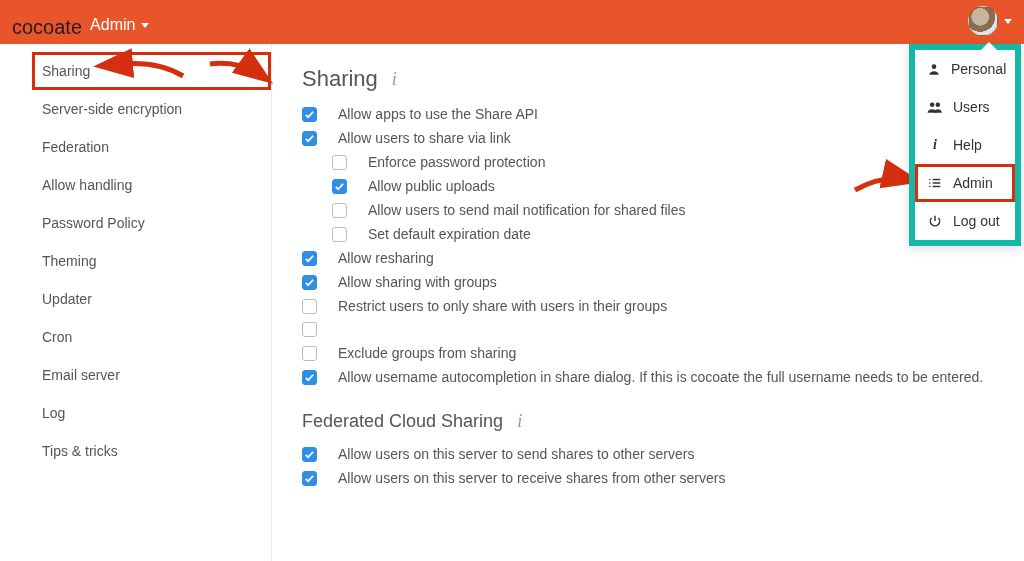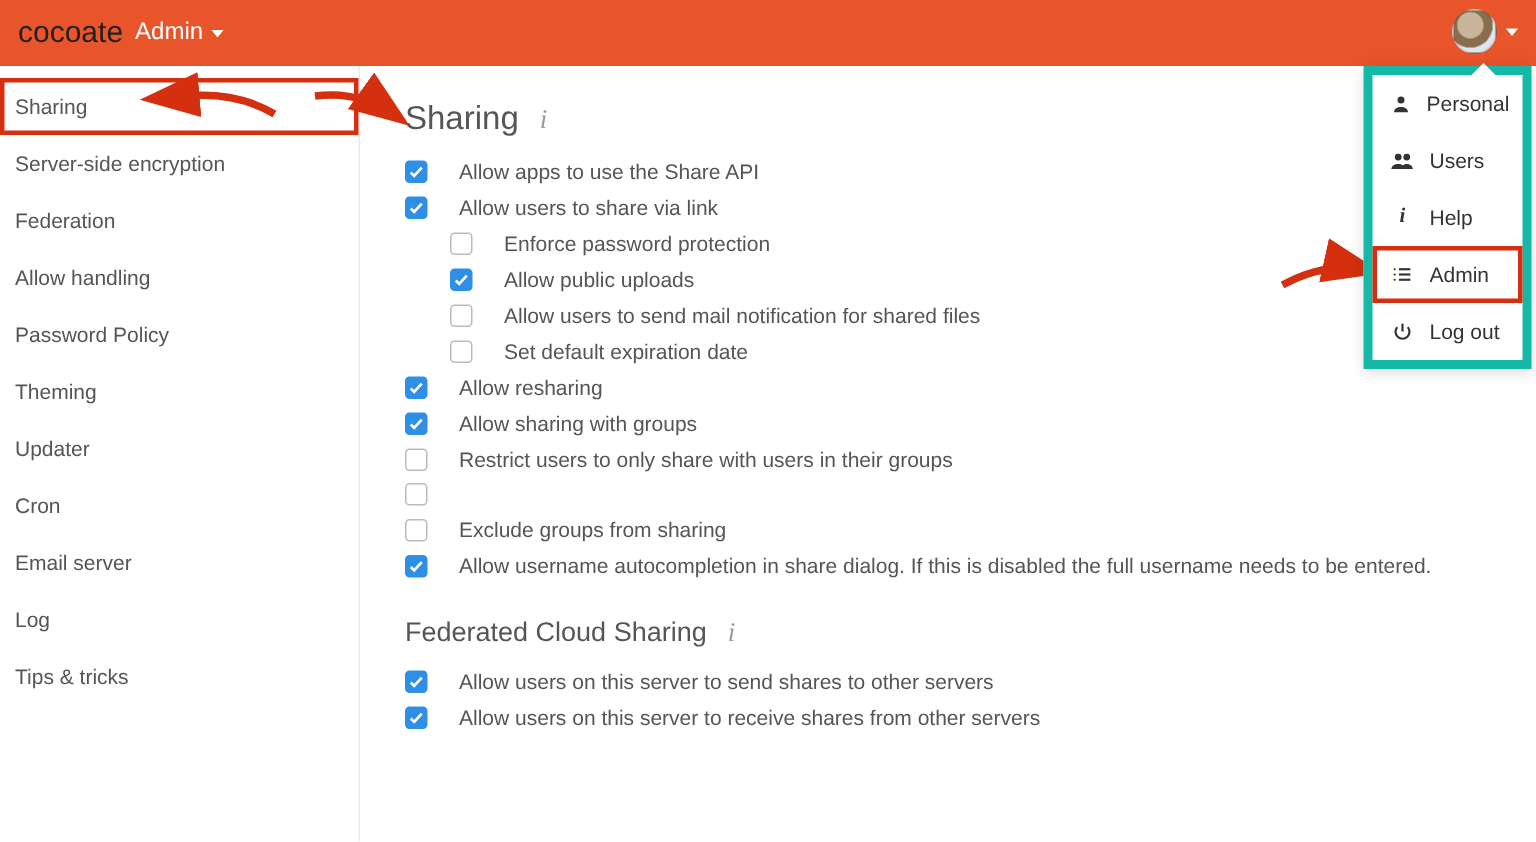--- a/index.html
+++ b/index.html
@@ -1,25 +1,25 @@
 <!DOCTYPE html>
 <html><head>
 <meta charset="utf-8">
 <style>
   * { box-sizing: border-box; margin: 0; padding: 0; }
   body { font-family: -apple-system, "Helvetica Neue", Arial, sans-serif; font-size: 14px; color: #555; background: #fff; width: 1024px; height: 561px; overflow: hidden; position: relative; }
-  .topbar { background: #e9552b; height: 44px; display: flex; align-items: center; padding: 0 12px; color: #fff; position: relative; }
+  .topbar { background: #e9552b; height: 44px; display: flex; align-items: flex-start; padding: 16px 12px; color: #fff; position: relative; }
   .brand { color: #231f20; font-weight: 400; font-size: 20px; margin-right: 8px; }
   .admin-drop { color: #fff; font-size: 16px; display: flex; align-items: center; gap: 6px; cursor: pointer; }
   .admin-drop .caret { width: 0; height: 0; border-left: 4px solid transparent; border-right: 4px solid transparent; border-top: 5px solid #fff; }
   .avatar-wrap { position: absolute; right: 12px; top: 6px; display: flex; align-items: center; gap: 6px; cursor: pointer; }
   .avatar { width: 30px; height: 30px; border-radius: 50%; background: radial-gradient(circle at 40% 35%, #c9b59b 0 35%, #8a6d50 36% 60%, #dce6ec 61% 100%); border: 1px solid rgba(0,0,0,0.1);}
   .avatar-wrap .caret { width: 0; height: 0; border-left: 4px solid transparent; border-right: 4px solid transparent; border-top: 5px solid #fff; }
 
-  .layout { display: flex; height: calc(561px - 44px); }
+  .layout { display: flex; height: calc(561px - 44px); padding-left: 32px; }
   .sidebar { width: 240px; border-right: 1px solid #e9e9e9; padding-top: 8px; }
   .sidebar-item { padding: 11px 10px; color: #555; cursor: pointer; font-size: 14px; }
   .sidebar-item.highlight { outline: 3px solid #d42f0e; outline-offset: -3px; }
 
   .content { flex: 1; padding: 22px 30px 10px 30px; overflow-y: auto; position: relative; }
   .h2 { font-size: 22px; font-weight: 400; color: #555; display: flex; align-items: center; gap: 14px; margin-bottom: 14px; }
   .info-icon { font-style: italic; font-family: Georgia, serif; color: #999; font-size: 18px; }
 
   .check-row { display: flex; align-items: center; gap: 21px; margin: 8px 0; color: #555; }
   .check-row.indent { margin-left: 30px; }
@@ -194,21 +194,21 @@
     <div class="check-row">
       <span class="cb"></span>
       <span>Exclude groups from sharing</span>
     </div>
     <div class="check-row">
       <span class="cb on">
           <svg width="11" height="11" viewBox="0 0 24 24" fill="none" stroke="#fff" stroke-width="4">
             <polyline points="4,13 9,18 20,6"></polyline>
           </svg>
         </span>
-      <span>Allow username autocompletion in share dialog. If this is disabled the full username needs to be entered.</span>
+      <span>Allow username autocompletion in share dialog. If this is cocoate the full username needs to be entered.</span>
     </div>
 
     <div class="section-gap"></div>
 
     <div class="h2" style="font-size:18px;text-align:center;">
       <span>Federated Cloud Sharing</span>
       <span class="info-icon">i</span>
     </div>
     <div class="check-row">
       <span class="cb on">

